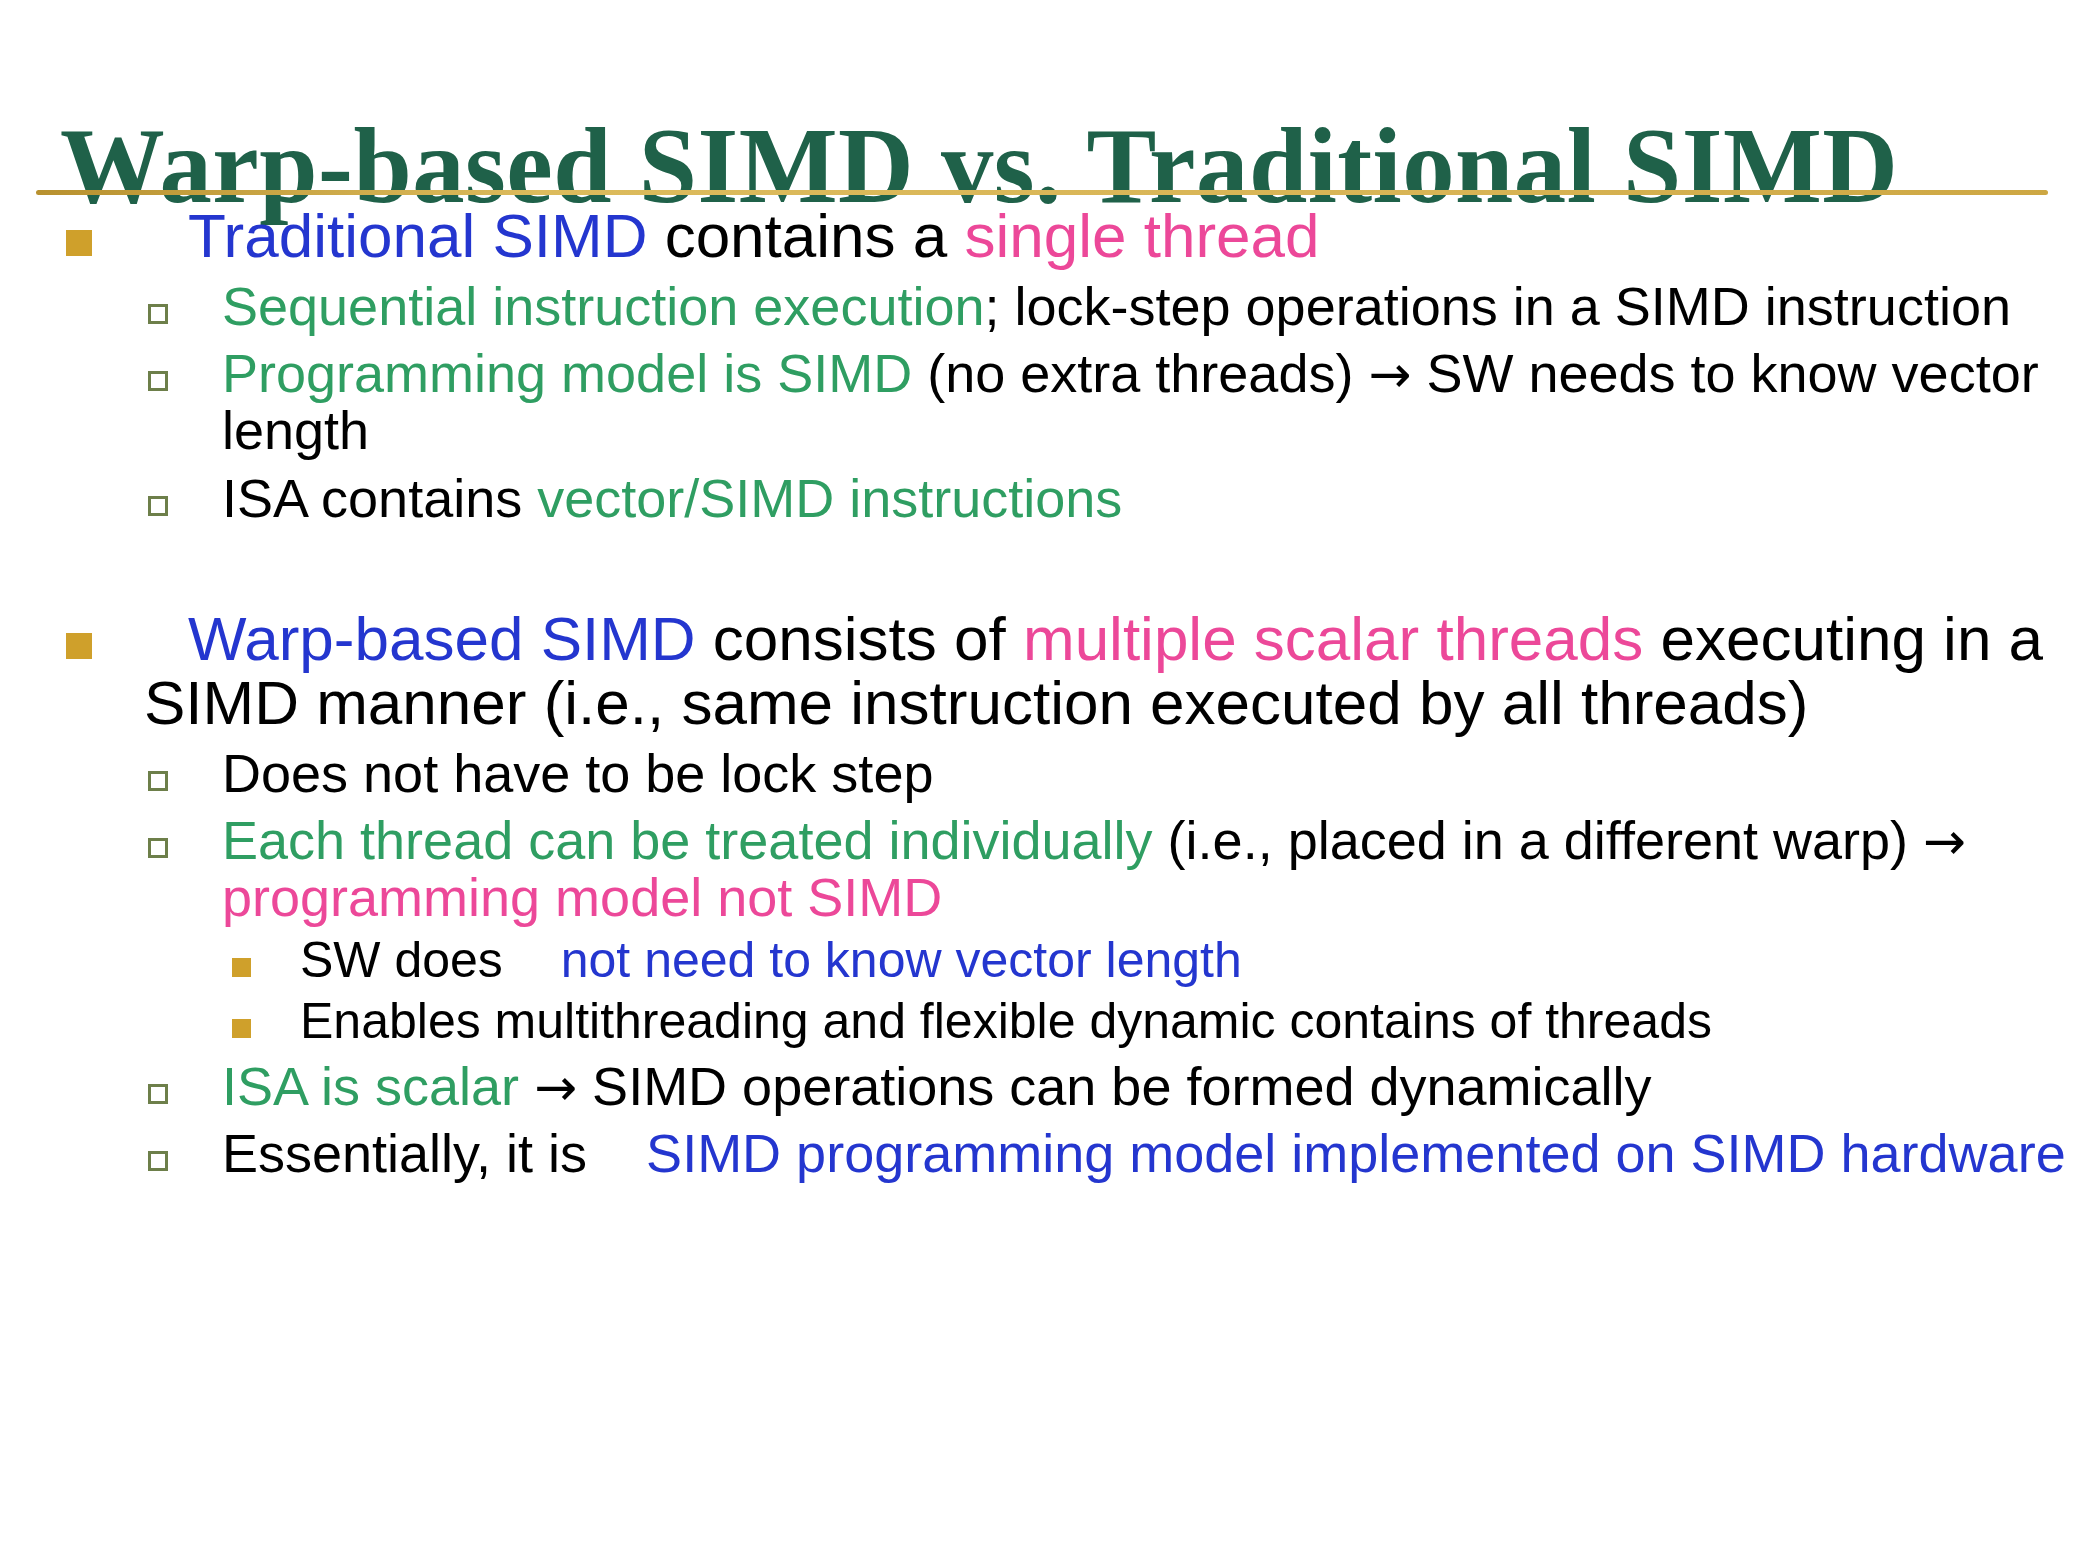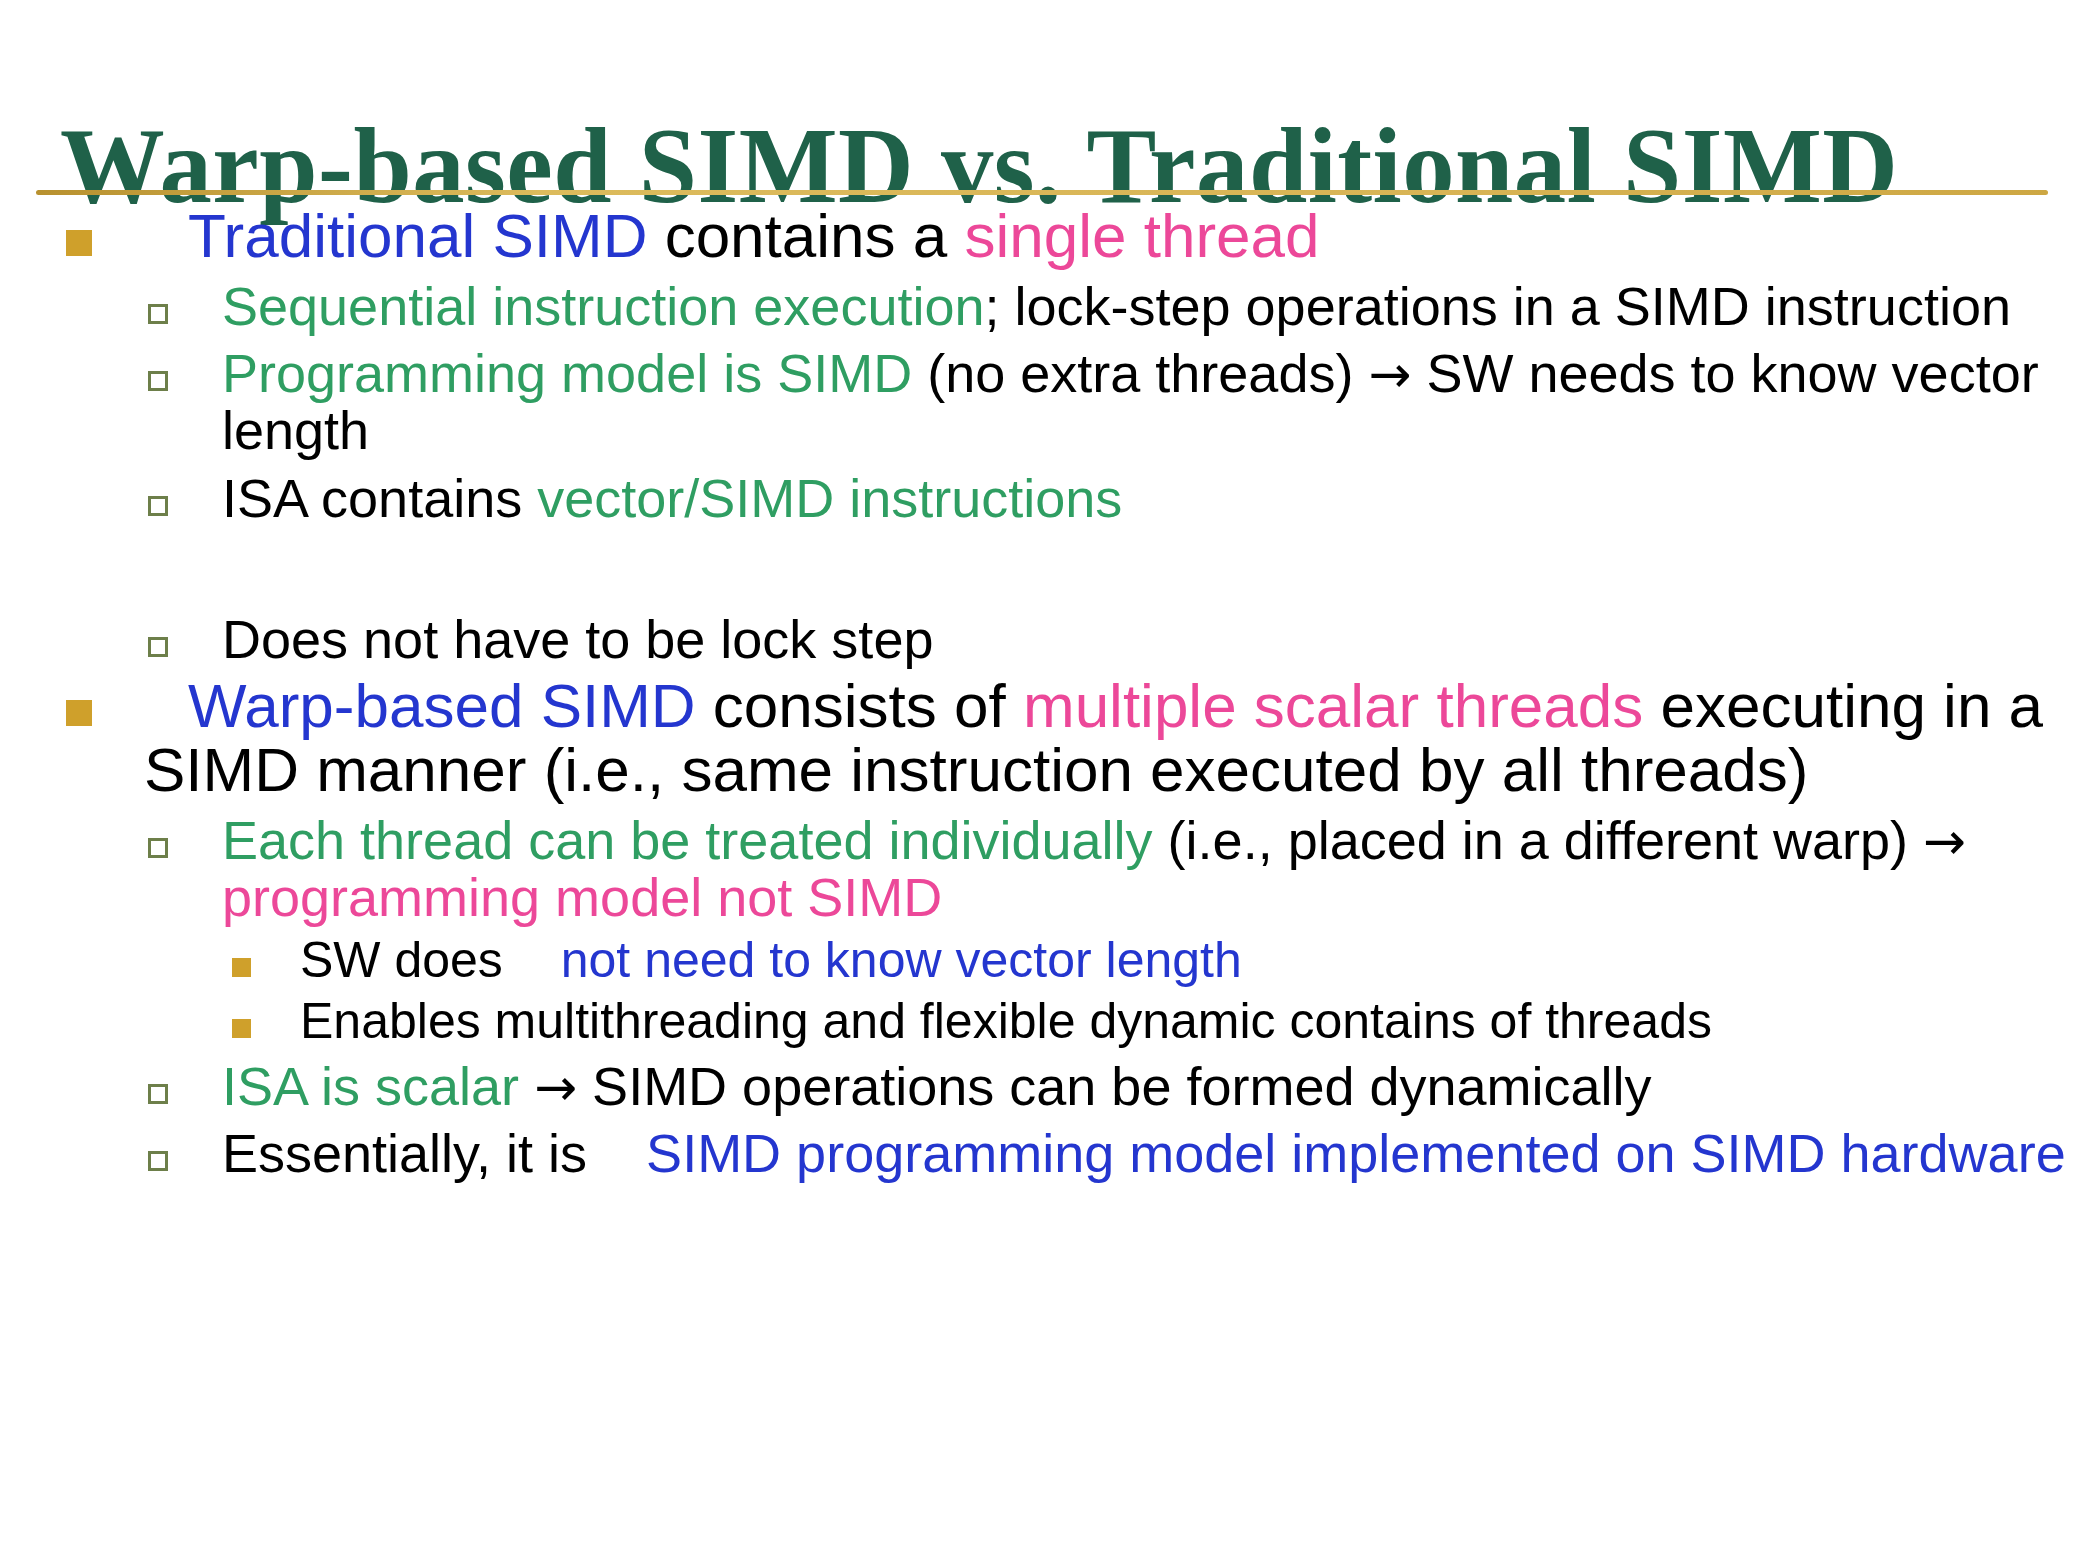--- a/index.html
+++ b/index.html
@@ -177,28 +177,28 @@
         <span class="c-green">Programming model is SIMD</span><span class="c-black"> (no extra threads) </span><span class="c-black arrow">→</span><span class="c-black"> SW needs to know vector length</span>
       </li>
 
       <li class="item l2">
         <span class="bullet"></span>
         <span class="c-black">ISA contains </span><span class="c-green">vector/SIMD instructions</span>
       </li>
 
       <li class="gap"></li>
 
+      <li class="item l1">
+        <span class="bullet"></span>
+        <span class="c-blue">Warp-based SIMD</span><span class="c-black"> consists of </span><span class="c-red">multiple scalar threads</span><span class="c-black"> executing in a SIMD manner (i.e., same instruction executed by all threads)</span>
+      </li>
+
       <li class="item l2">
         <span class="bullet"></span>
         <span class="c-black">Does not have to be lock step</span>
-      </li>
-
-      <li class="item l1">
-        <span class="bullet"></span>
-        <span class="c-blue">Warp-based SIMD</span><span class="c-black"> consists of </span><span class="c-red">multiple scalar threads</span><span class="c-black"> executing in a SIMD manner (i.e., same instruction executed by all threads)</span>
       </li>
 
       <li class="item l2">
         <span class="bullet"></span>
         <span class="c-green">Each thread can be treated individually</span><span class="c-black"> (i.e., placed in a different warp) </span><span class="c-black arrow">→</span><span class="c-red"> programming model not SIMD</span>
       </li>
 
       <li class="item l3">
         <span class="bullet"></span>
         <span class="c-black">SW does </span><span class="c-blue">not need to know vector length</span>

